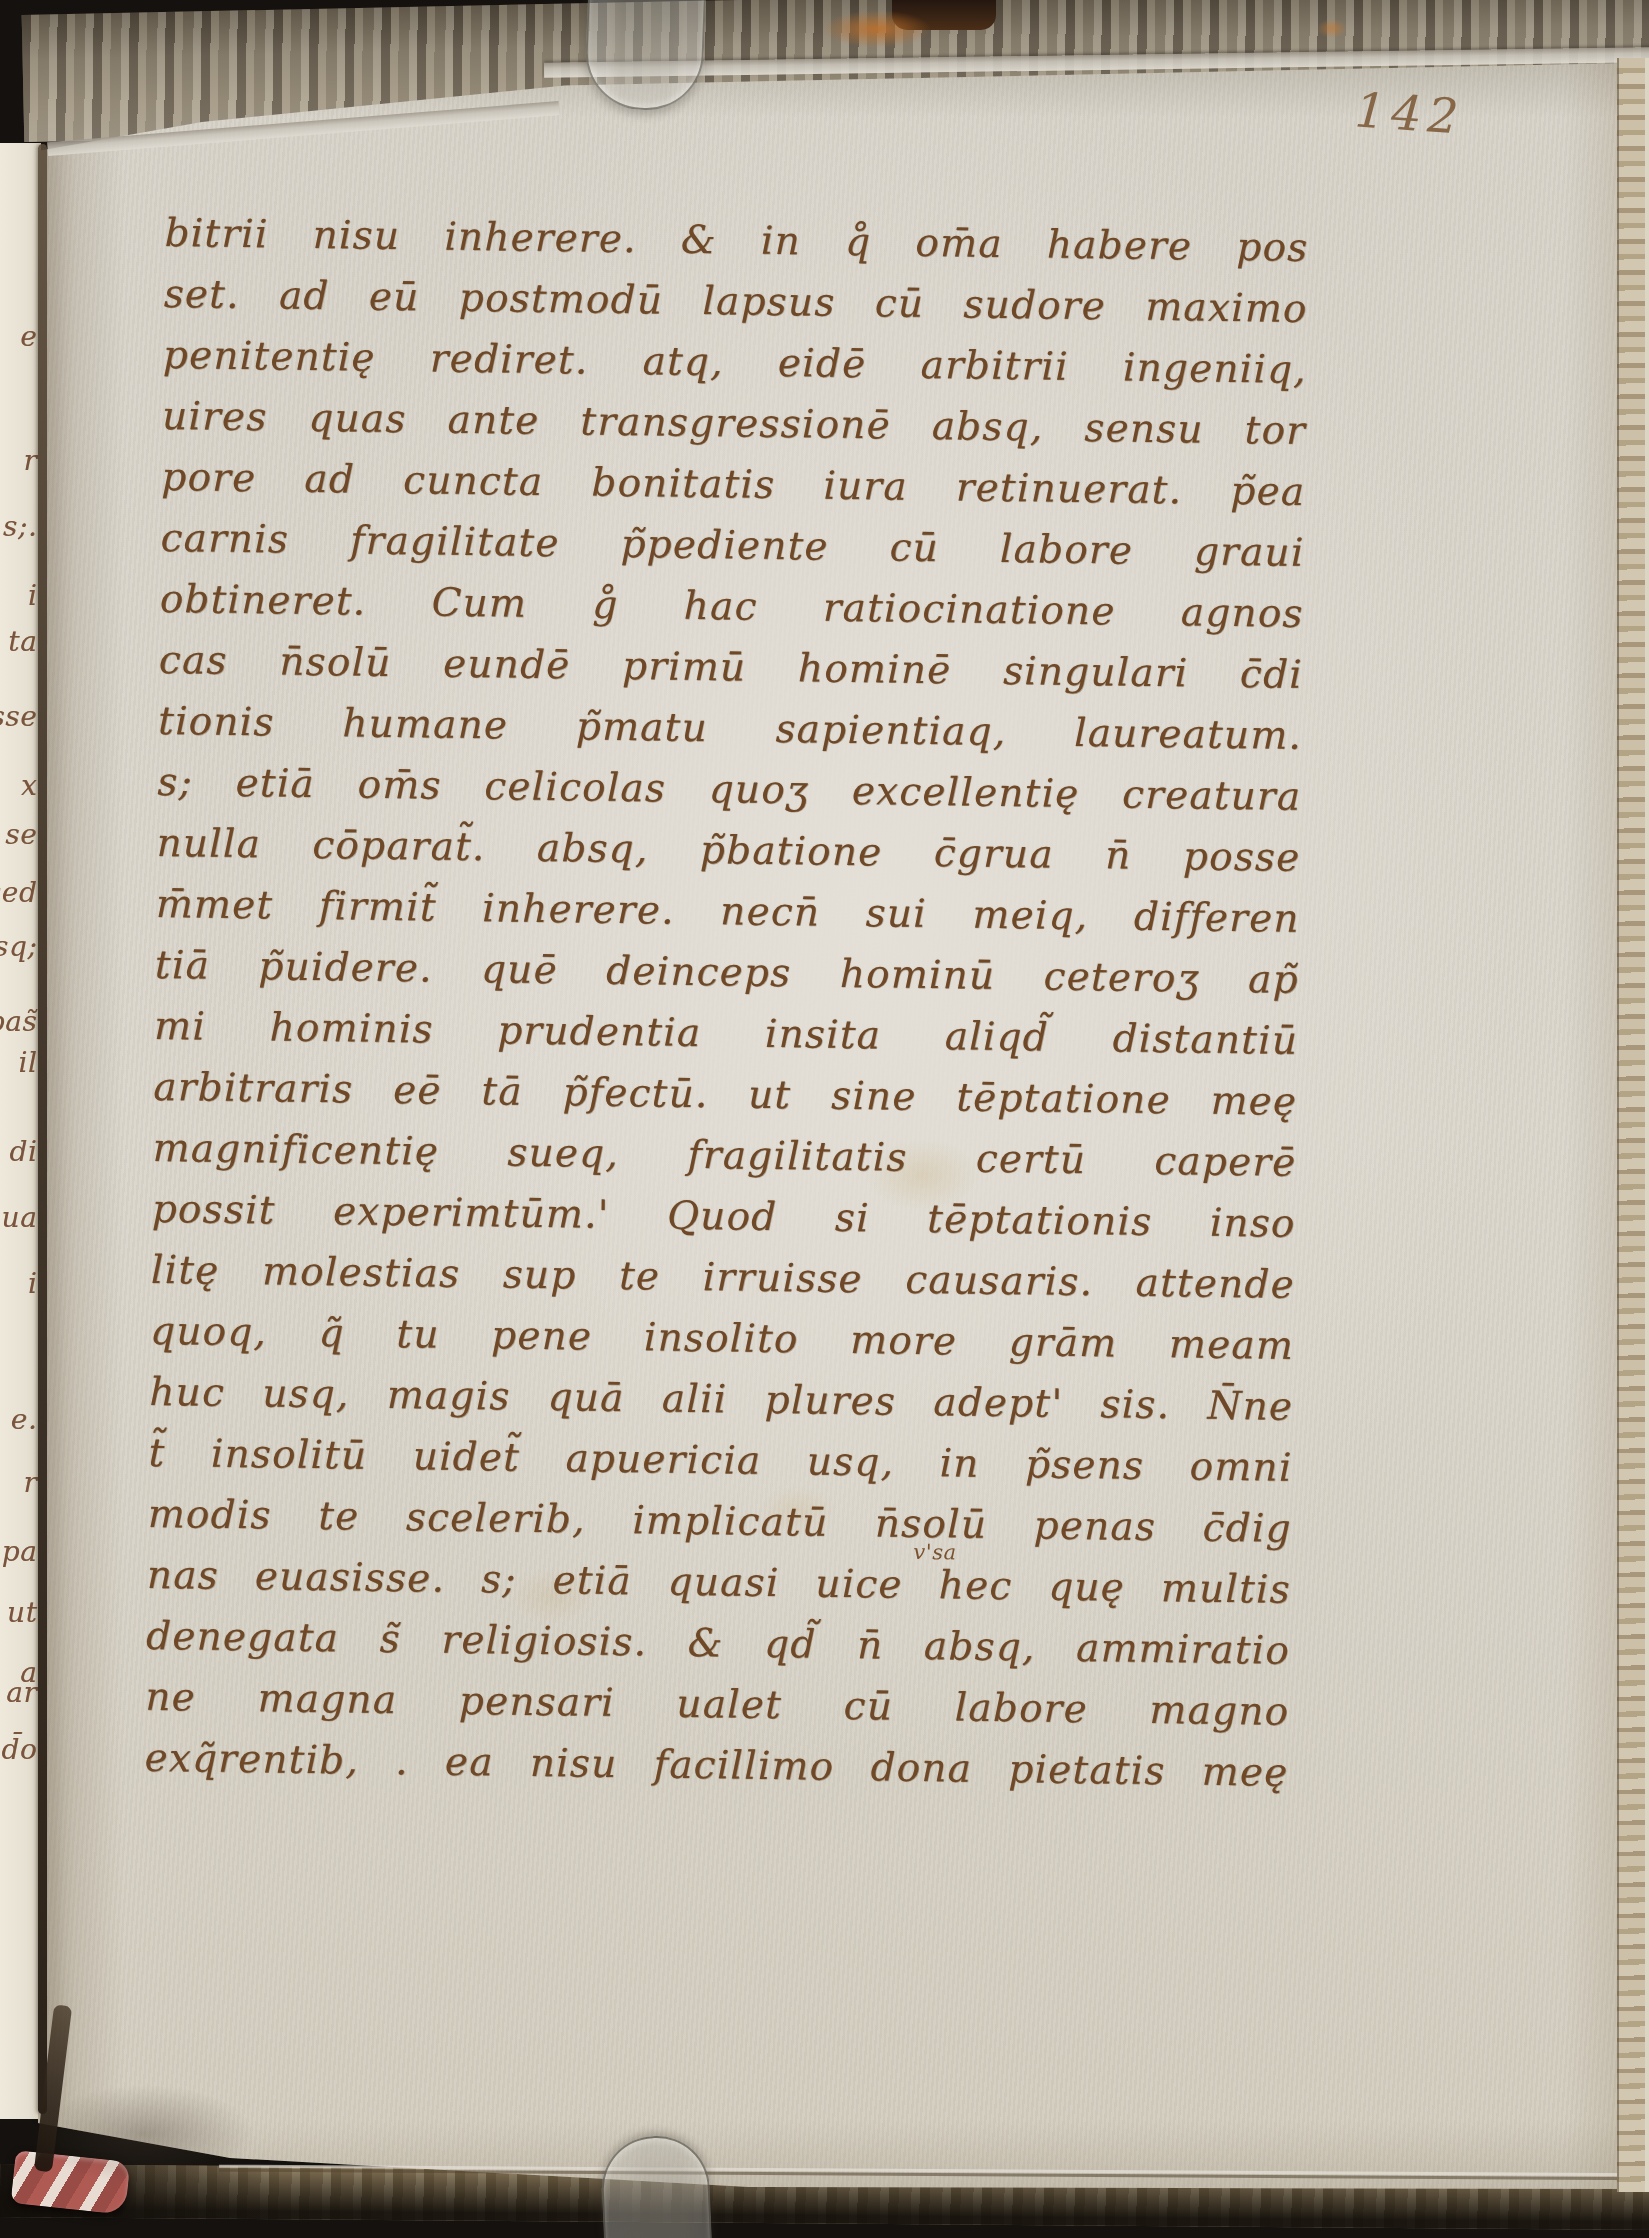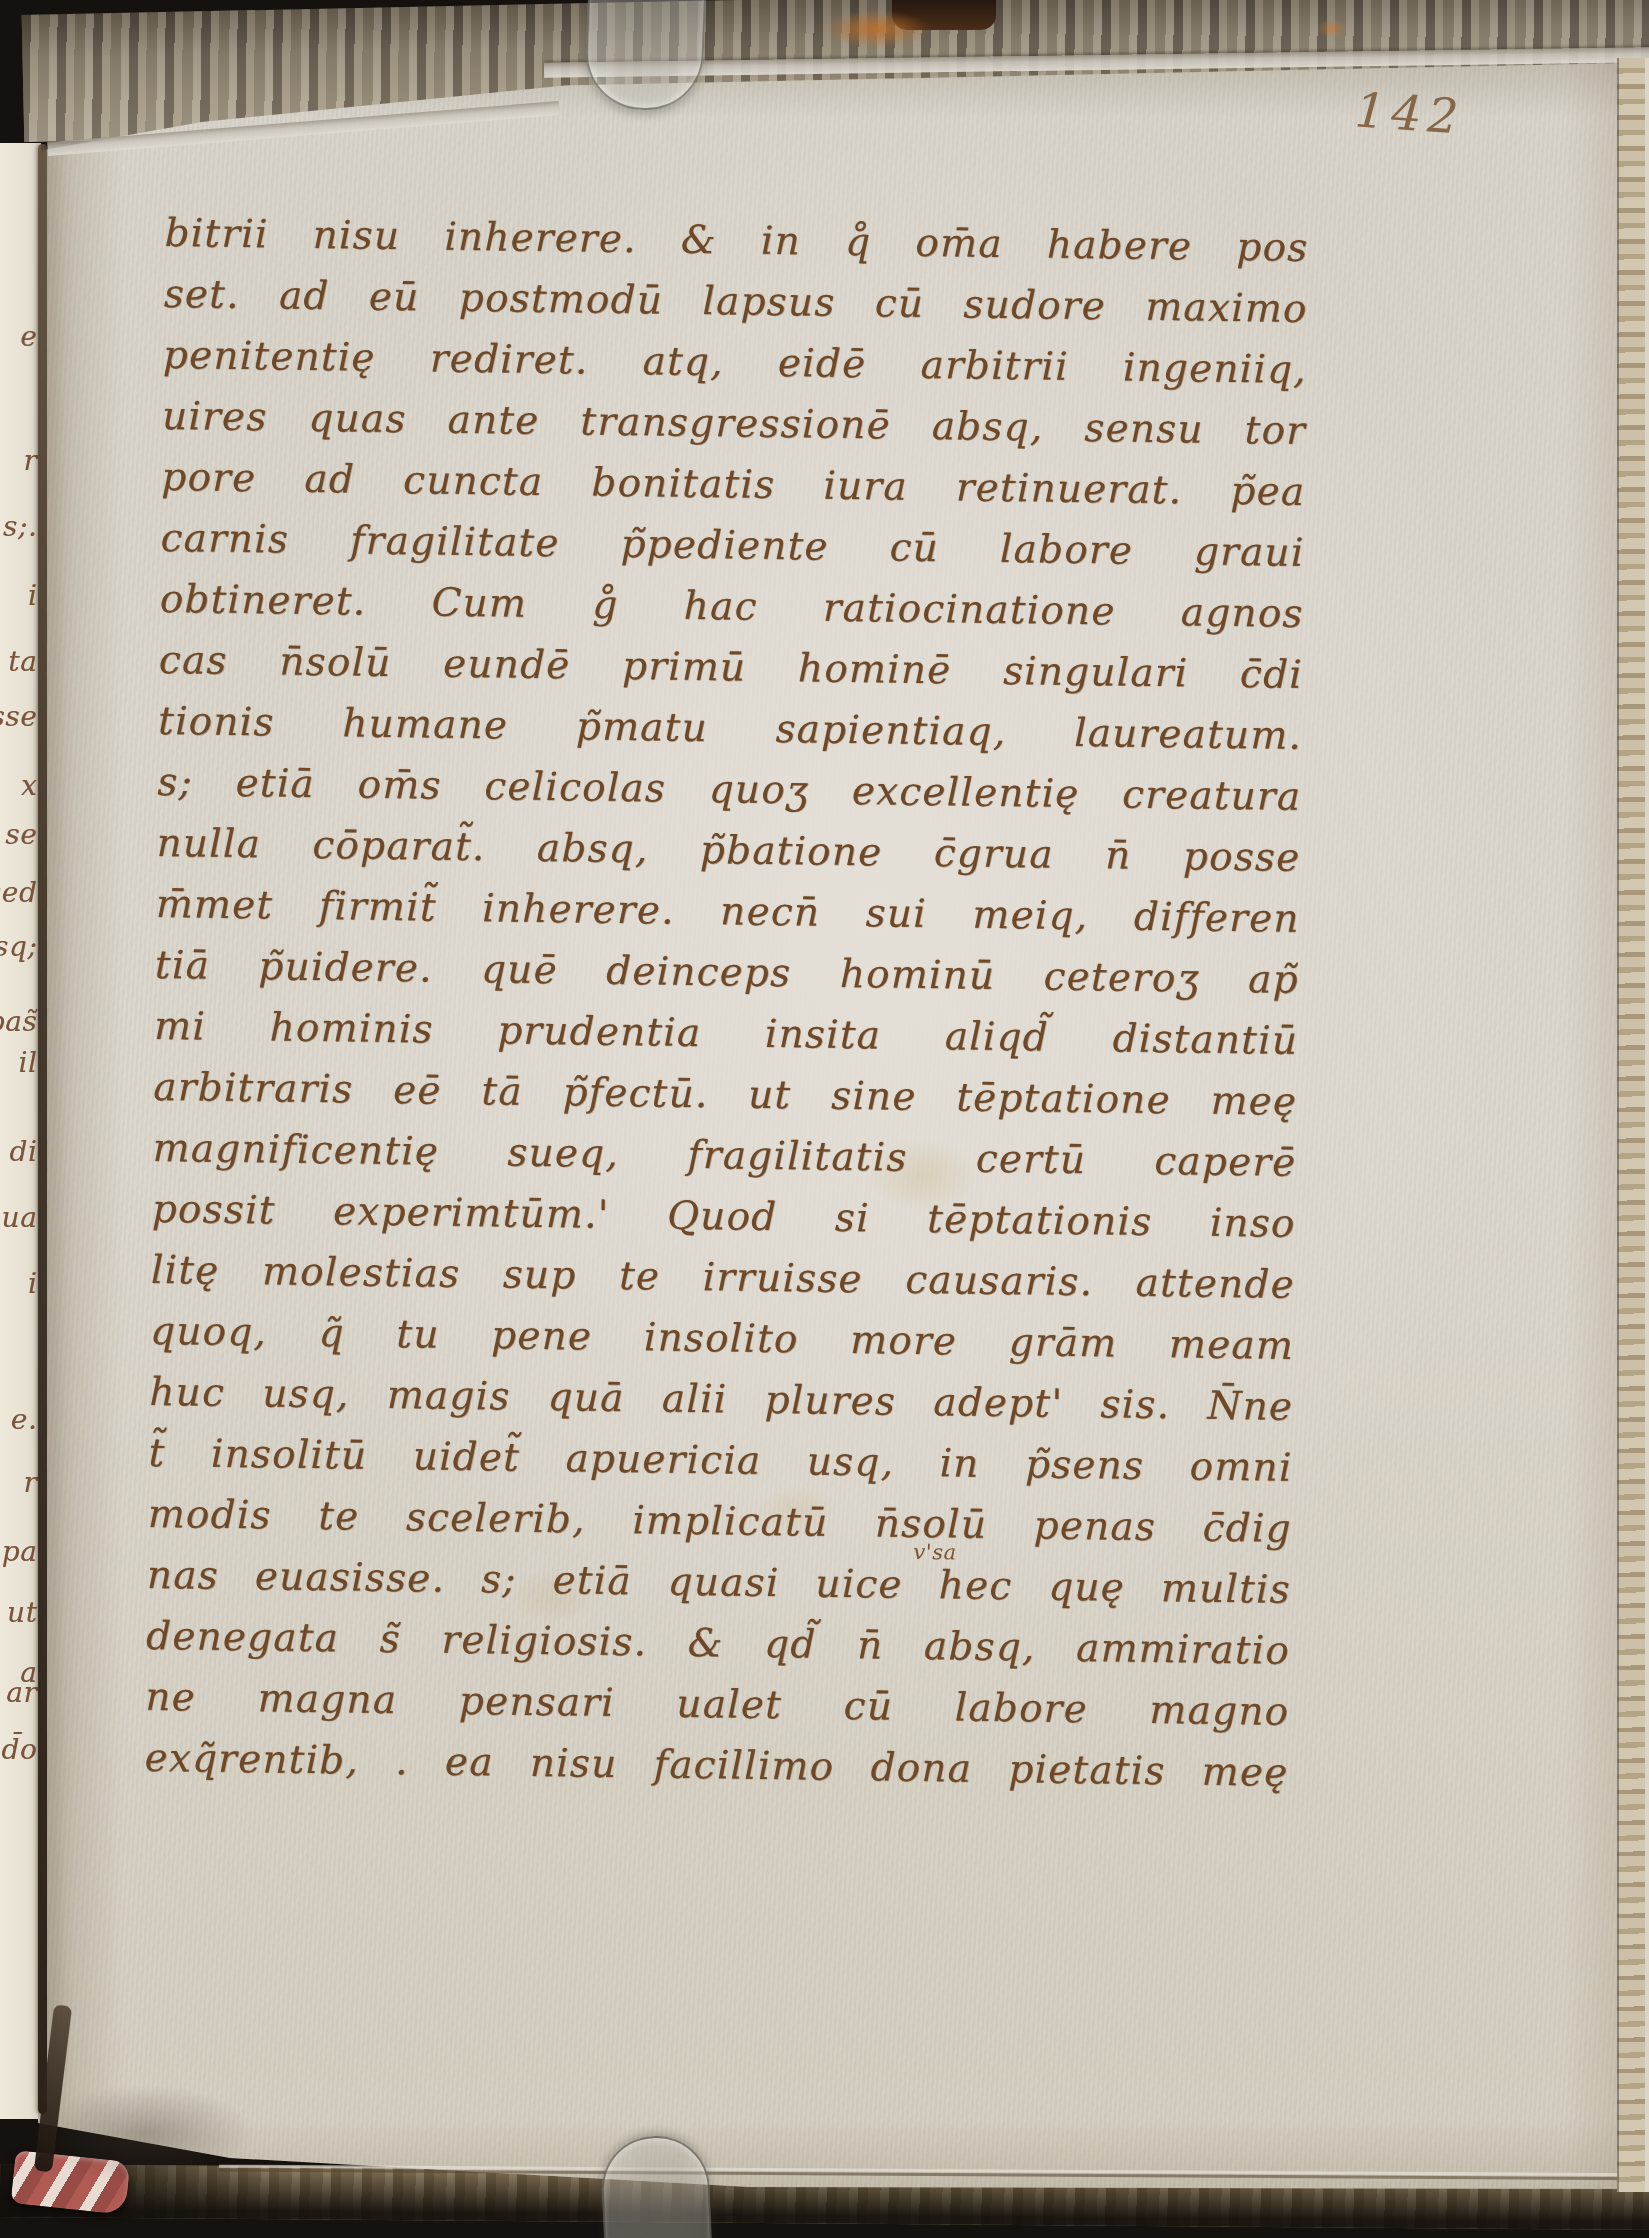--- a/index.html
+++ b/index.html
@@ -187,21 +187,21 @@
 <div class="cord-glow"></div>
 <div class="cord-speck"></div>
 <div class="bottom-edge-band"></div>
 <div class="endband"></div>
 
 <div class="facing-sliver" id="sliver">
     <span class="fragment" style="top: 180px;">e</span>
     <span class="fragment" style="top: 304px;">r</span>
     <span class="fragment" style="top: 370px;">s;.</span>
     <span class="fragment" style="top: 439px;">i</span>
-    <span class="fragment" style="top: 505px;">ta</span>
+    <span class="fragment" style="top: 485px;">ta</span>
     <span class="fragment" style="top: 560px;">sse</span>
     <span class="fragment" style="top: 629px;">x</span>
     <span class="fragment" style="top: 678px;">se</span>
     <span class="fragment" style="top: 736px;">sed</span>
     <span class="fragment" style="top: 790px;">sq;</span>
     <span class="fragment" style="top: 865px;">pas̃</span>
     <span class="fragment" style="top: 906px;">il</span>
     <span class="fragment" style="top: 995px; margin-left: 47px;">di</span>
     <span class="fragment" style="top: 1061px;">ua</span>
     <span class="fragment" style="top: 1127px;">i</span>

